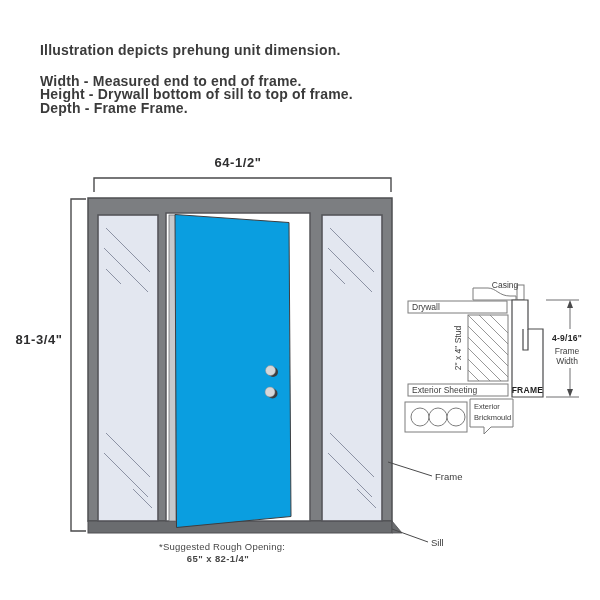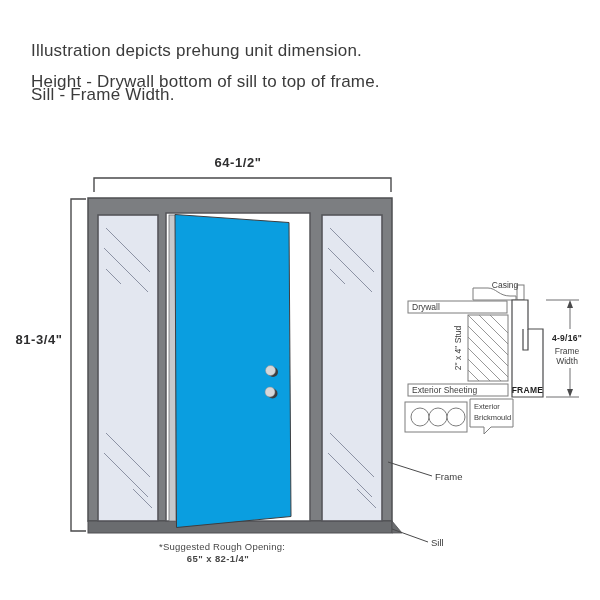--- a/index.html
+++ b/index.html
@@ -1,39 +1,40 @@
 <!DOCTYPE html>
 <html><head>
 <meta charset="utf-8">
 <style>
   html,body{margin:0;padding:0;background:#ffffff;}
   #canvas{position:relative;width:600px;height:600px;background:#ffffff;overflow:hidden;
           font-family:"Liberation Sans",sans-serif;color:#3c3c3c;}
-  .notes{position:absolute;left:31px;top:44px;font-size:17px;line-height:13.5px;
-         font-weight:400;letter-spacing:.2px;color:#3b3b3b;}
+  .notes{position:absolute;left:40px;top:44px;font-size:14px;line-height:13.5px;
+         font-weight:700;letter-spacing:.2px;color:#3b3b3b;}
   .notes .title{margin-bottom:17px;}
   svg{position:absolute;left:0;top:0;}
   text{font-family:"Liberation Sans",sans-serif;fill:#3c3c3c;}
   .dim-label{font-size:13px;font-weight:bold;fill:#2e2e2f;letter-spacing:.6px;}
   .sec-label{font-size:8.5px;fill:#3c3c3c;}
   .sec-label-sm{font-size:7.5px;fill:#3c3c3c;}
   .sec-label-bold{font-size:8.5px;font-weight:bold;fill:#1f1f1f;letter-spacing:.3px;}
   .callout-label{font-size:9.5px;fill:#3c3c3c;}
   .footnote-1{font-size:9.5px;fill:#474747;letter-spacing:.2px;}
   .footnote-2{font-size:9.5px;font-weight:bold;fill:#474747;letter-spacing:.4px;}
 </style>
 </head>
 <body>
 
 <div id="canvas">
 
   <div class="notes">
     <div class="title">Illustration depicts prehung unit dimension.</div>
+    <div>Width - Measured end to end of frame.</div>
     <div>Height - Drywall bottom of sill to top of frame.</div>
-    <div>Sill - Frame Width.</div>
+    <div>Depth - Frame Frame.</div>
   </div>
 
   <svg width="600" height="600" viewBox="0 0 600 600">
 
     <g stroke="#4a4a4b" stroke-width="1.4" fill="none">
       <polyline points="94,192 94,178 391,178 391,192"></polyline>
     </g>
     <text class="dim-label" x="238" y="167" text-anchor="middle">64-1/2"</text>
 
     <g stroke="#4a4a4b" stroke-width="1.4" fill="none">

